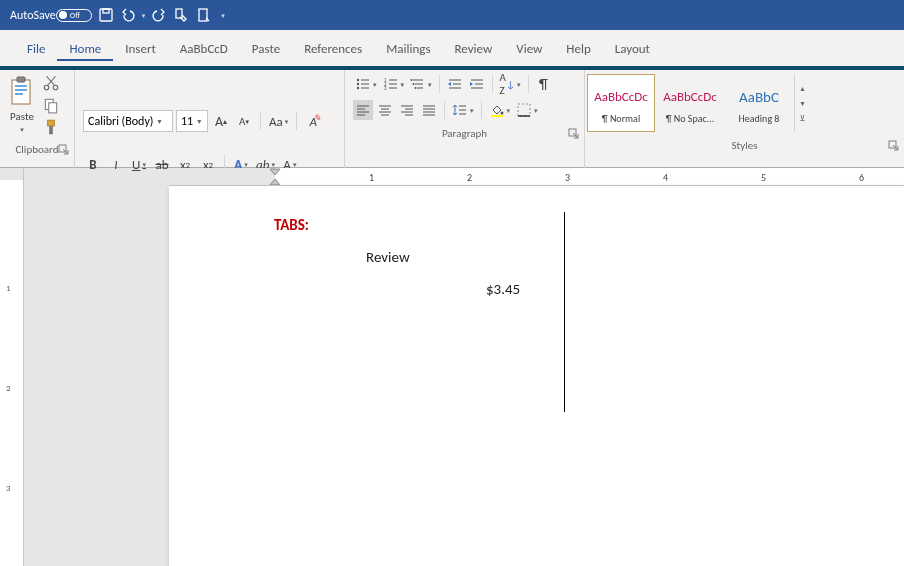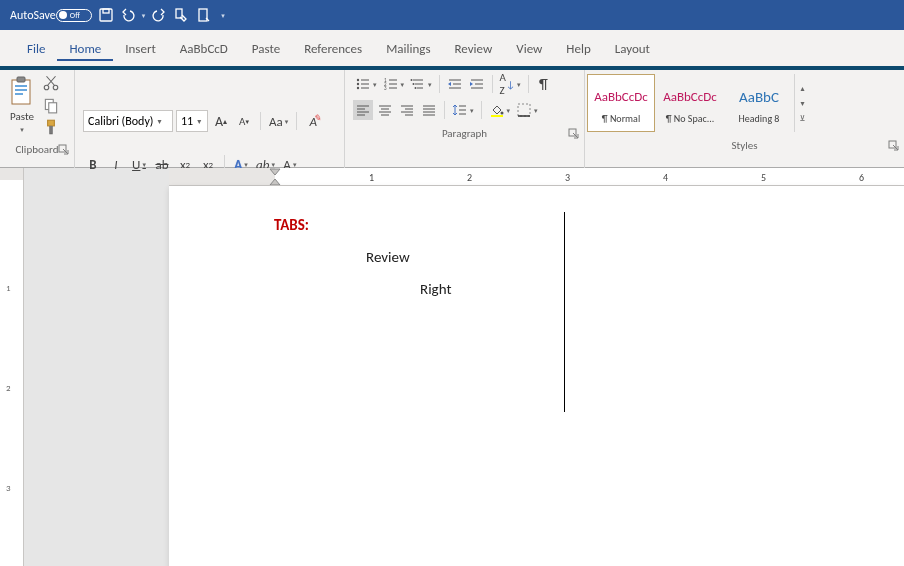--- a/index.html
+++ b/index.html
@@ -375,17 +375,17 @@
       <div class="num" style="left:396px">3</div>
       <div class="num" style="left:494px">4</div>
       <div class="num" style="left:592px">5</div>
       <div class="num" style="left:690px">6</div>
     </div>
     <div class="page">
       <div class="caret-line"></div>
       <div class="page-content">
         <div class="line heading">TABS:</div>
         <div class="line l2">Review</div>
-        <div class="line l3">Right</div>
+        <div class="line l4">$3.45</div>
       </div>
     </div>
   </div>
 </div>
 
 </body></html>

